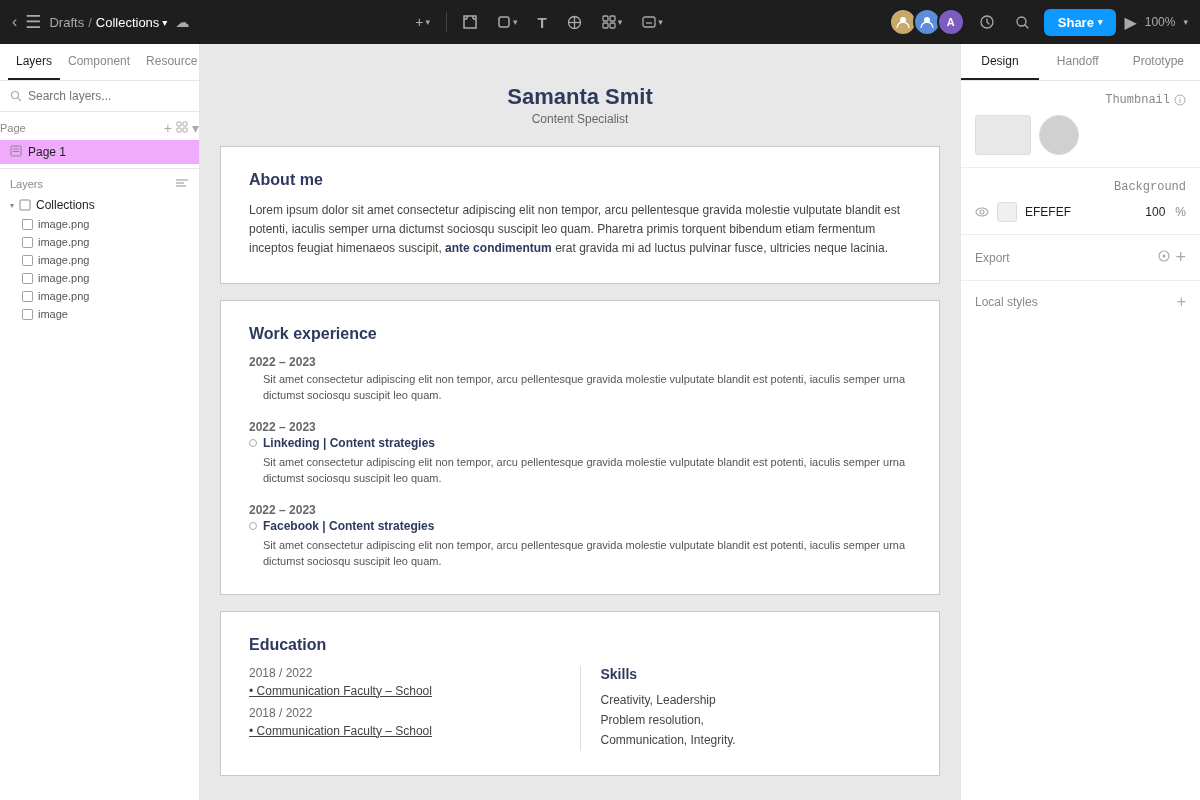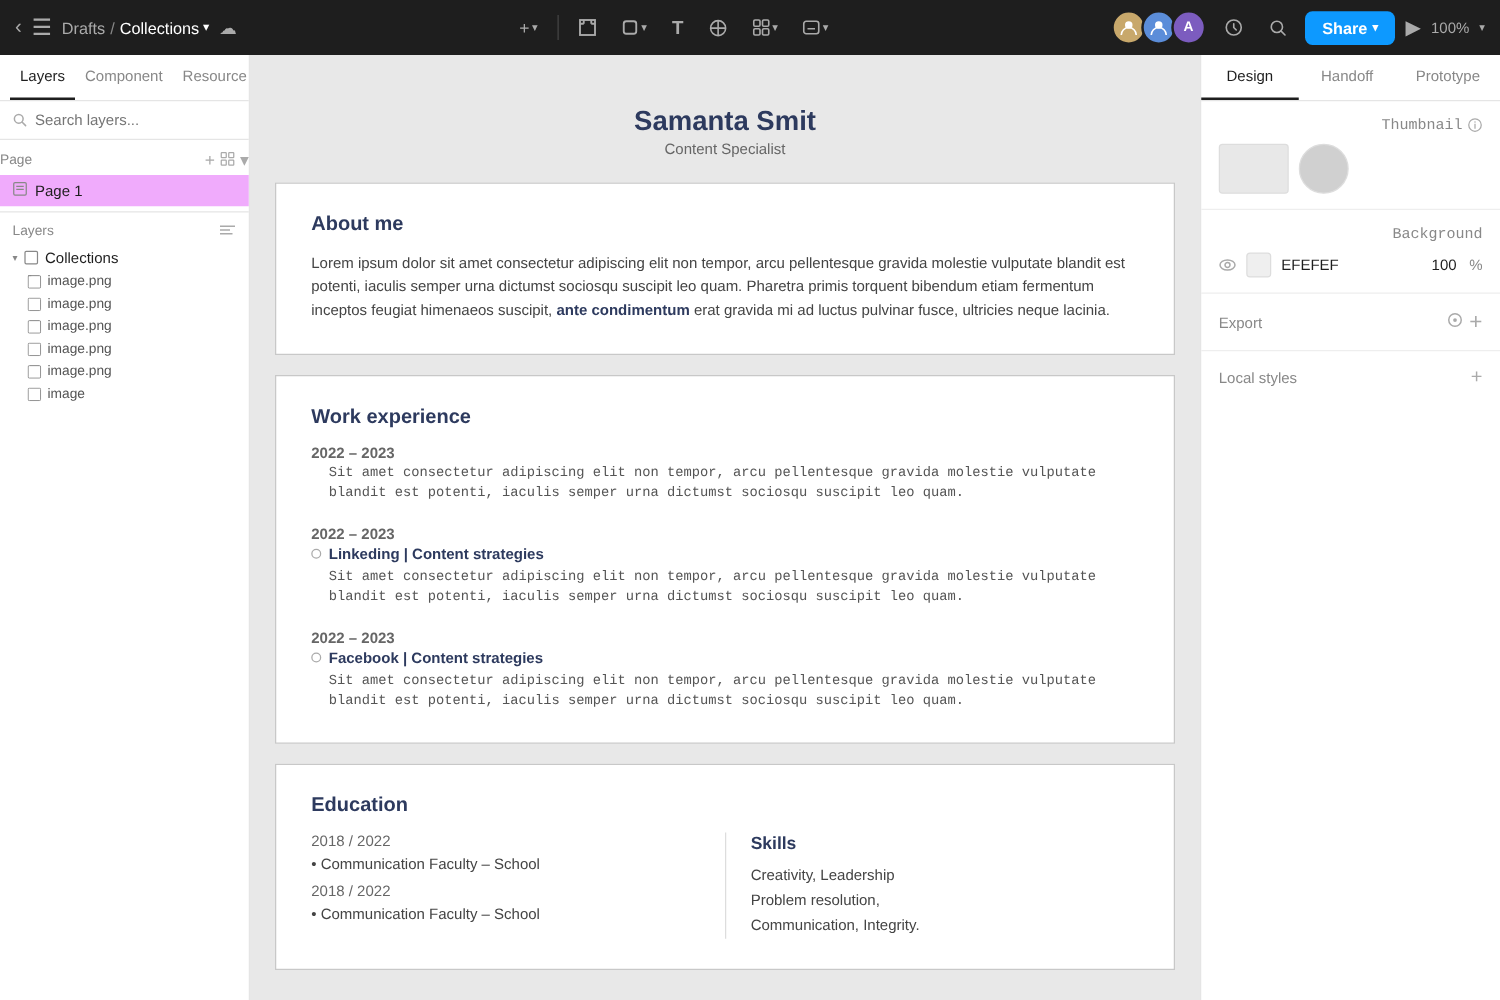--- a/index.html
+++ b/index.html
@@ -69,26 +69,26 @@
     .resume-title { font-size: 12px; color: #666; margin-top: 2px; }
     .resume-card { background: #fff; border: 1px solid #c8c8c8; border-radius: 0; padding: 24px 28px; margin-bottom: 16px; }
     .section-title { font-size: 16px; font-weight: 700; color: #2d3a5e; margin-bottom: 12px; }
     .about-text { font-size: 12px; color: #444; line-height: 1.6; }
     .about-text strong { color: #2d3a5e; font-weight: 700; }
     .work-entry { margin-bottom: 16px; }
     .work-entry:last-child { margin-bottom: 0; }
     .work-date { font-size: 12px; color: #666; margin-bottom: 2px; font-weight: bold; }
     .work-company { font-size: 12px; font-weight: 700; color: #2d3a5e; margin-bottom: 4px; display: flex; align-items: center; gap: 6px; }
     .work-dot { width: 8px; height: 8px; border-radius: 50%; border: 1px solid #aaa; display: inline-block; flex-shrink: 0; }
-    .work-desc { font-size: 11px; color: #555; line-height: 1.5; padding-left: 14px; font-family: Liberation Mono, monospace; }
+    .work-desc { font-size: 11px; color: #555; line-height: 1.5; padding-left: 14px; }
     .edu-row { display: flex; gap: 20px; }
     .edu-left { flex: 1; }
     .edu-right { flex: 1; border-left: 1px solid #ddd; padding-left: 20px; }
     .edu-date { font-size: 12px; color: #666; margin-bottom: 4px; }
-    .edu-item { font-size: 12px; color: #444; margin-bottom: 8px; }
+    .edu-item { font-size: 12px; color: #444; margin-bottom: 8px; text-decoration: underline; }
     .skills-title { font-size: 14px; font-weight: 700; color: #2d3a5e; margin-bottom: 8px; }
     .skills-text { font-size: 12px; color: #444; line-height: 1.7; }
 
     
     .right-panel { width: 240px; background: #fff; border-left: 1px solid #e5e5e5; display: flex; flex-direction: column; flex-shrink: 0; }
     .right-tabs { display: flex; border-bottom: 1px solid #e5e5e5; }
     .right-tab { flex: 1; text-align: center; font-size: 12px; padding: 10px 16px; cursor: pointer; color: #888; border-bottom: 2px solid transparent; }
     .right-tab.active { color: #1e1e1e; border-bottom-color: #1e1e1e; font-weight: 500; }
     .right-section { padding: 12px 14px; border-bottom: 1px solid #eee; }
     .right-section-header { display: flex; align-items: center; justify-content: flex-end; margin-bottom: 8px; font-family: Liberation Mono, monospace; }

